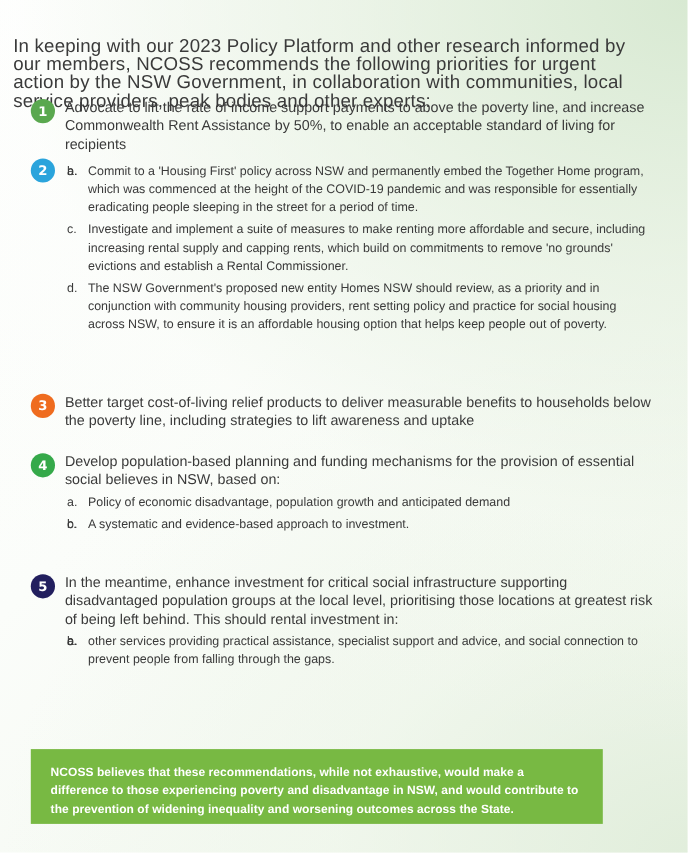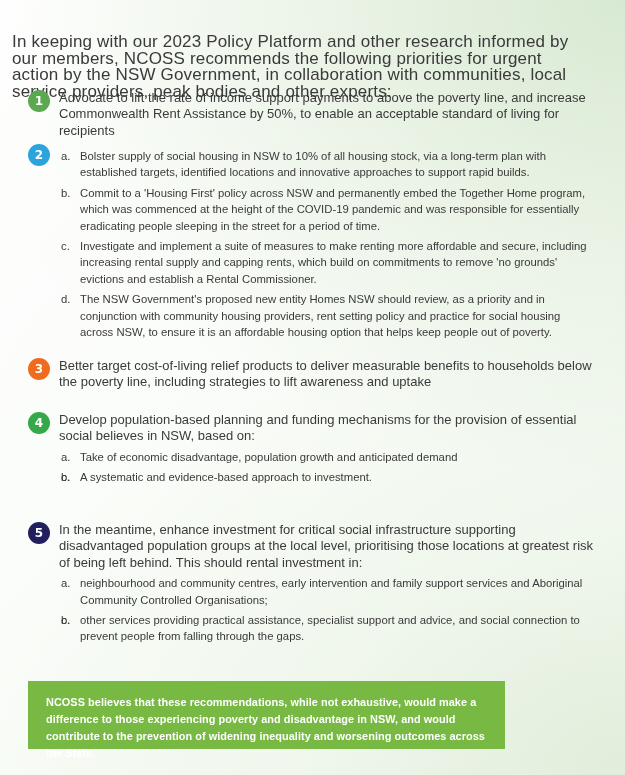--- a/index.html
+++ b/index.html
@@ -81,21 +81,21 @@
     left: 2px;
     top: 0;
     width: 14px;
     color: #3a3a3a;
   }
 
   .callout {
     position: absolute;
     left: 28px;
     top: 681px;
-    width: 477px;
+    width: 520px;
     height: 68px;
     background: #78b943;
     box-sizing: border-box;
     padding: 13px 18px 0 18px;
   }
   .callout p {
     margin: 0;
     font-size: 10.9px;
     line-height: 17px;
     color: #ffffff;
@@ -111,47 +111,47 @@
   <p class="intro">In keeping with our 2023 Policy Platform and other research informed by our members, NCOSS recommends the following priorities for urgent action by the NSW Government, in collaboration with communities, local service providers, peak bodies and other experts:</p>
 
   <div class="rec" id="rec-0" style="top: 90px;">
     <div class="num" style="background-color: rgb(90, 168, 79);">1</div>
     <div class="lead">Advocate to lift the rate of income support payments to above the poverty line, and increase Commonwealth Rent Assistance by 50%, to enable an acceptable standard of living for recipients</div>
   </div>
 
   <div class="rec" id="rec-1" style="top: 144px;">
     <div class="num" style="background-color: rgb(43, 164, 220);">2</div>
     <ul class="sublist">
-      <li><span class="marker">a.</span><span>Bolster supply of social housing in NSW to 10% of all housing stock, via a long-term plan with established targets, identified locations and innovative approaches to support rapid builds.</span></li>
+      <li><span class="marker">a.</span></li>
       <li><span class="marker">b.</span><span>Commit to a 'Housing First' policy across NSW and permanently embed the Together Home program, which was commenced at the height of the COVID-19 pandemic and was responsible for essentially eradicating people sleeping in the street for a period of time.</span></li>
       <li><span class="marker">c.</span><span>Investigate and implement a suite of measures to make renting more affordable and secure, including increasing rental supply and capping rents, which build on commitments to remove 'no grounds' evictions and establish a Rental Commissioner.</span></li>
       <li><span class="marker">d.</span><span>The NSW Government's proposed new entity Homes NSW should review, as a priority and in conjunction with community housing providers, rent setting policy and practice for social housing across NSW, to ensure it is an affordable housing option that helps keep people out of poverty.</span></li>
     </ul>
   </div>
 
   <div class="rec" id="rec-2" style="top: 358px;">
     <div class="num" style="background-color: rgb(239, 108, 31);">3</div>
     <div class="lead">Better target cost-of-living relief products to deliver measurable benefits to households below the poverty line, including strategies to lift awareness and uptake</div>
   </div>
 
   <div class="rec" id="rec-3" style="top: 412px;">
     <div class="num" style="background-color: rgb(53, 169, 74);">4</div>
     <div class="lead">Develop population-based planning and funding mechanisms for the provision of essential social believes in NSW, based on:</div>
     <ul class="sublist">
-      <li><span class="marker">a.</span><span>Take of economic disadvantage, population growth and anticipated demand</span></li>
+      <li><span class="marker">a.</span><span>Policy of economic disadvantage, population growth and anticipated demand</span></li>
       <li><span class="marker">b.</span></li>
       <li><span class="marker">c.</span><span>A systematic and evidence-based approach to investment.</span></li>
     </ul>
   </div>
 
   <div class="rec" id="rec-4" style="top: 522px;">
     <div class="num" style="background-color: rgb(34, 31, 94);">5</div>
     <div class="lead">In the meantime, enhance investment for critical social infrastructure supporting disadvantaged population groups at the local level, prioritising those locations at greatest risk of being left behind. This should rental investment in:</div>
     <ul class="sublist">
-      <li><span class="marker">a.</span><span>neighbourhood and community centres, early intervention and family support services and Aboriginal Community Controlled Organisations;</span></li>
+      <li><span class="marker">a.</span></li>
       <li><span class="marker">b.</span></li>
       <li><span class="marker">c.</span><span>other services providing practical assistance, specialist support and advice, and social connection to prevent people from falling through the gaps.</span></li>
     </ul>
   </div>
 
   <div class="callout" style="background-color: rgb(120, 185, 67);">
     <p>NCOSS believes that these recommendations, while not exhaustive, would make a difference to those experiencing poverty and disadvantage in NSW, and would contribute to the prevention of widening inequality and worsening outcomes across the State.</p>
   </div>
 
 </div>

